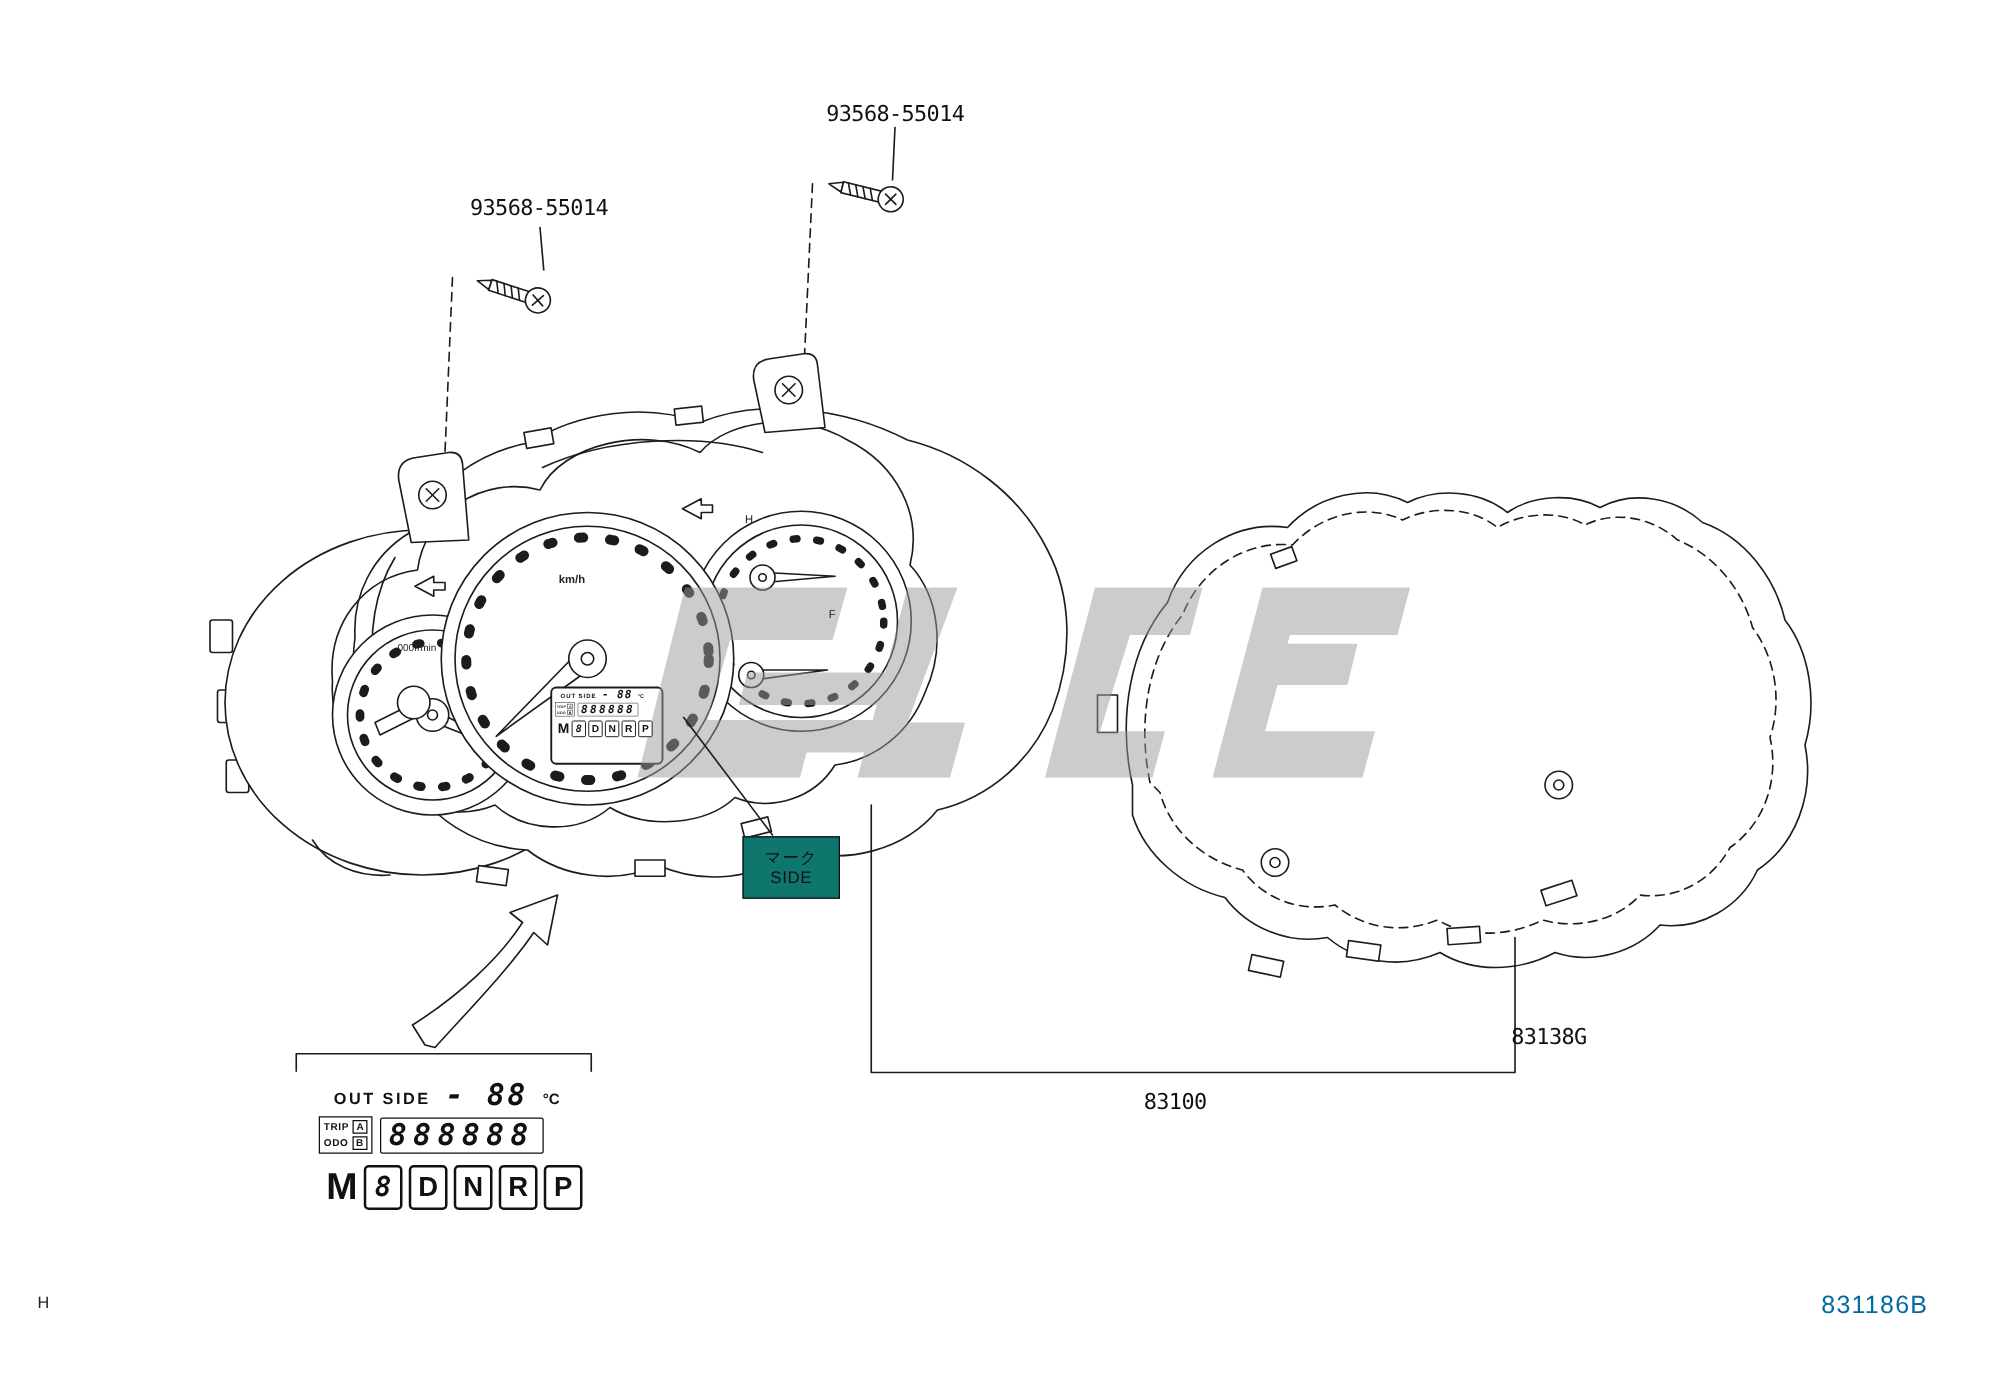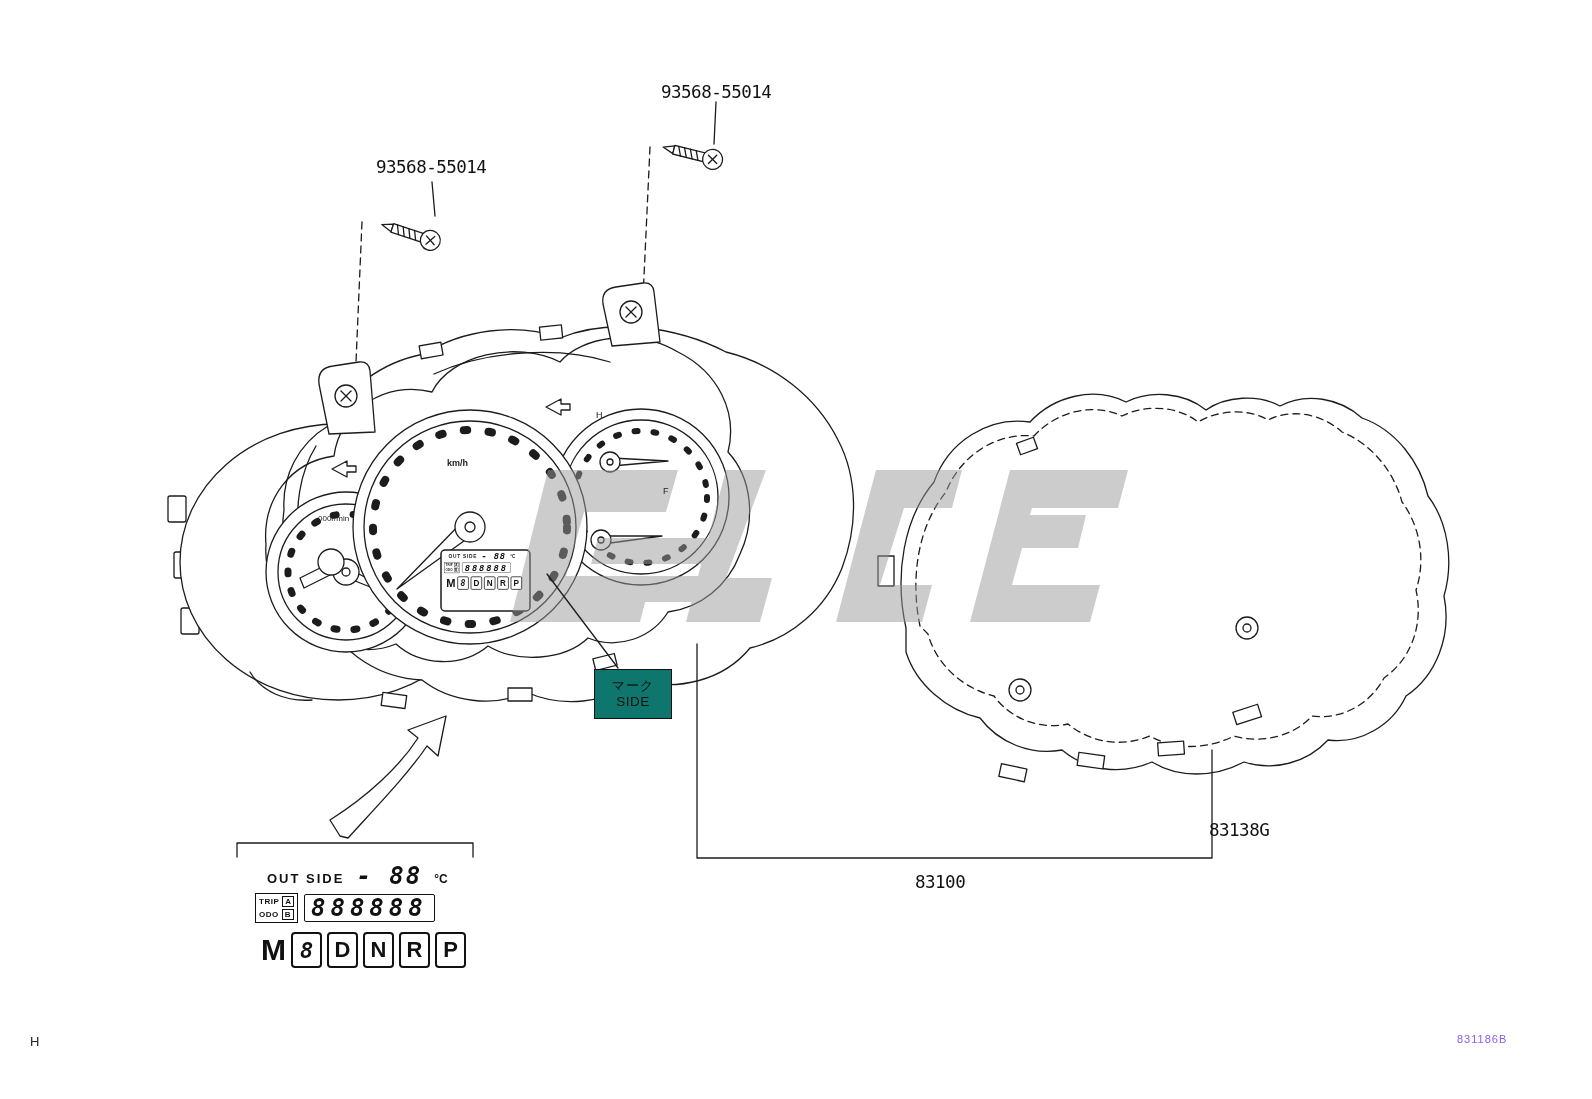--- a/index.html
+++ b/index.html
@@ -3,21 +3,21 @@
 <meta charset="utf-8">
 <style>
   html,body{margin:0;padding:0;background:#fff;}
   .canvas{position:relative;width:1592px;height:1099px;background:#ffffff;overflow:hidden;
           font-family:"Liberation Sans",sans-serif;color:#111;}
   svg.art{position:absolute;left:0;top:0;width:1592px;height:1099px;}
   .lbl{position:absolute;white-space:nowrap;}
   .partnum{font-family:"DejaVu Sans Mono",monospace;font-weight:400;font-size:17.5px;letter-spacing:-0.5px;color:#111;}
   .tinylbl{font-size:9px;color:#222;}
   .footer{font-size:13px;color:#222;}
-  .footer-right{font-size:11px;letter-spacing:1px;color:#8b5cf6;}
+  .footer-right{font-size:20px;letter-spacing:1px;color:#0369a1;}
 
   
   .markbox{position:absolute;left:594px;top:669px;width:76px;height:48px;border:1.6px solid #111;
            display:flex;flex-direction:column;align-items:center;justify-content:center;background:#0f766e;}
   .markbox .jp{font-size:13px;letter-spacing:1px;line-height:16px;}
   .markbox .en{font-size:13.5px;letter-spacing:0.5px;line-height:16px;}
 
   
   .lcd{width:222px;}
   .lcd .row1{display:flex;align-items:flex-end;gap:12px;padding-left:12px;}

